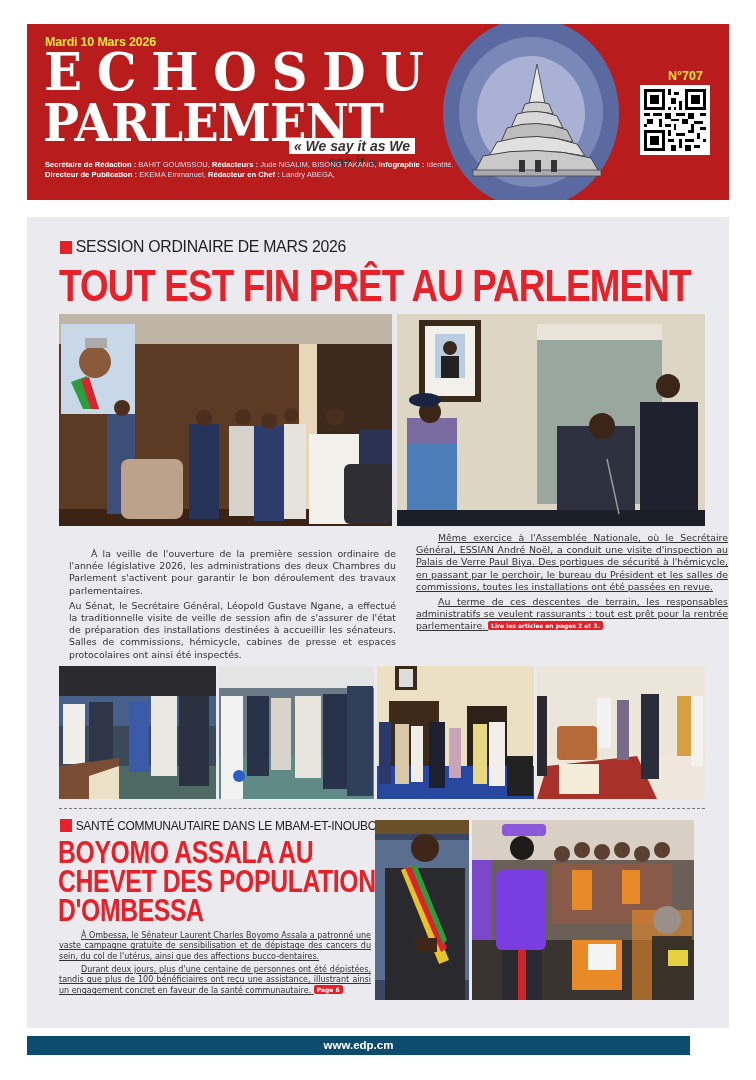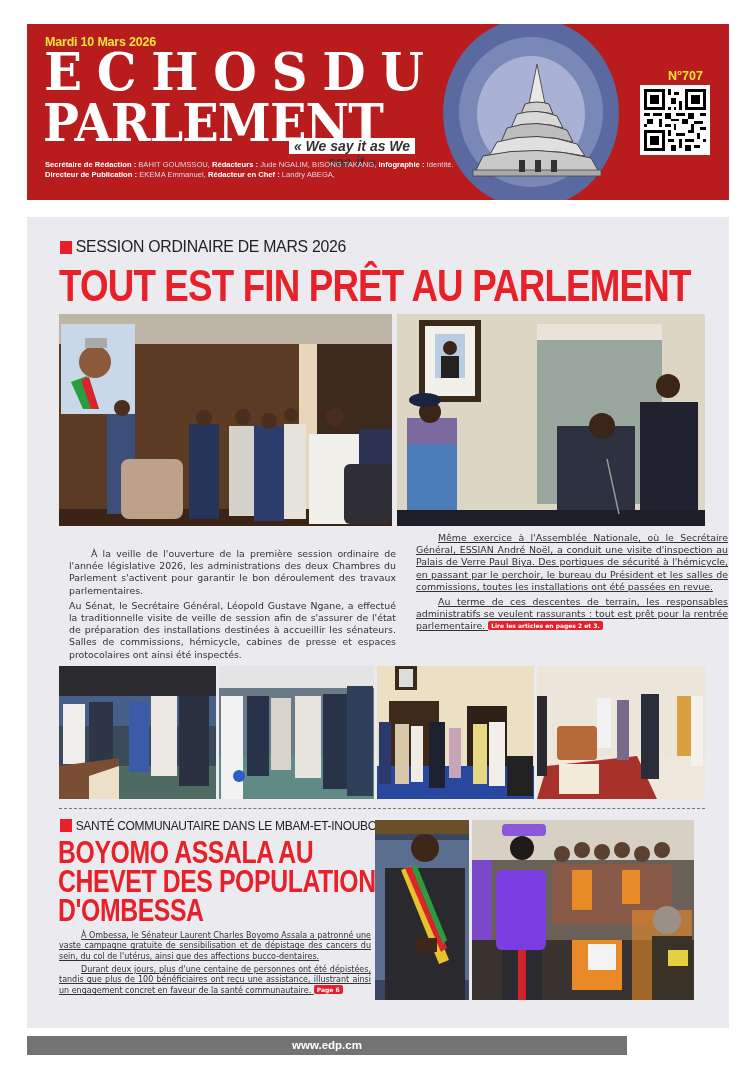--- a/index.html
+++ b/index.html
@@ -44,21 +44,21 @@
   .body-text { position: absolute; font-family: "DejaVu Sans", sans-serif; font-size: 9.4px; line-height: 12.2px; color: #333; text-align: justify; }
   .body-text p { margin-bottom: 3px; }
   .body-text p.ind { text-indent: 22px; }
   .col-1 { left: 69px; top: 532px; width: 327px; margin-top: 16px; }
   .col-2 { left: 416px; top: 532px; width: 312px; text-decoration: underline; }
   .col-3 { left: 59px; top: 931px; width: 312px; font-size: 8px; line-height: 10.3px; text-decoration: underline; }
   .tag { display: inline-block; background: #e62129; color: #fff; font-weight: 700; font-size: 6px; line-height: 9px; padding: 0 3px; border-radius: 2px; vertical-align: 1px; text-indent: 0; }
 
   .divider { position: absolute; left: 59px; width: 646px; border-top: 1px dashed #777; }
 
-  .footer { position: absolute; left: 27px; top: 1036px; width: 600px; height: 19px; background: #737373; color: #fff; text-align: center; font-family: "Liberation Sans", sans-serif; font-weight: 700; font-size: 11.5px; line-height: 19px; }
+  .footer { position: absolute; left: 27px; top: 1036px; width: 663px; height: 19px; background: #0c4a6e; color: #fff; text-align: center; font-family: "Liberation Sans", sans-serif; font-weight: 700; font-size: 11.5px; line-height: 19px; }
 </style>
 </head>
 <body>
 
 <div class="masthead">
   <div class="logo-ring-outer"></div>
   <div class="logo-ring-mid"></div>
   <div class="logo-ring-inner"></div>
   <div class="logo-building">
     <svg viewBox="0 0 140 124">

